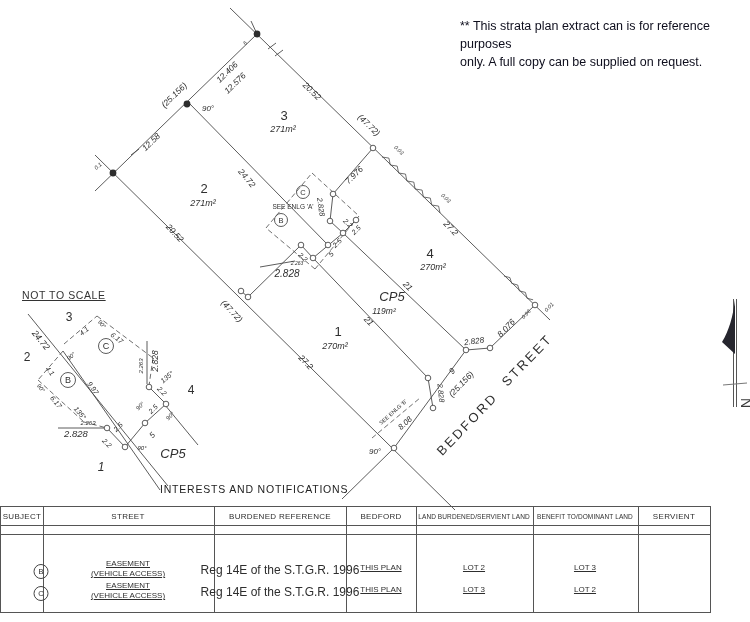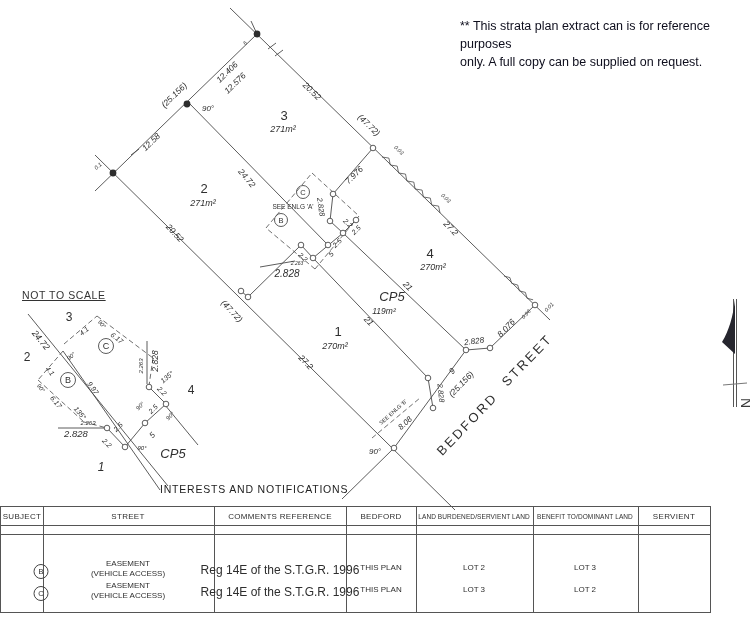--- a/index.html
+++ b/index.html
@@ -9,21 +9,21 @@
   .note{position:absolute;left:460px;top:17px;width:292px;font-size:12.5px;line-height:1.45;
         color:#0e0e1d;font-family:"Liberation Sans",sans-serif;}
   .tbl-title{position:absolute;left:160px;top:483px;width:320px;
         font-size:10.5px;letter-spacing:0.8px;color:#222;}
   .tbl{position:absolute;left:0px;top:506px;width:709px;height:105px;border:1px solid #555;}
   .vline{position:absolute;top:0;width:1px;height:100%;background:#555;}
   .hline{position:absolute;left:0;width:100%;height:1px;background:#555;}
   .cell{position:absolute;transform:translateX(-50%);white-space:nowrap;color:#2e2e2e;}
   .hdr{font-size:8px;letter-spacing:0.3px;text-align:right;}
   .hdr-sm{font-size:6.5px;letter-spacing:0.1px;}
-  .body-txt{font-size:8px;}
+  .body-txt{font-size:8px;text-decoration:underline;}
   .stat-txt{font-size:12px;}
   .circ-letter{display:inline-block;width:13px;height:13px;border:1px solid #444;border-radius:50%;
         text-align:center;line-height:13px;font-size:7.5px;color:#2e2e2e;}
 </style>
 </head>
 <body>
 
 <div id="page">
 
   <svg id="plan-svg" width="750" height="622" viewBox="0 0 750 622">
@@ -211,21 +211,21 @@
     <div class="vline" style="left:213px"></div>
     <div class="vline" style="left:345px"></div>
     <div class="vline" style="left:415px"></div>
     <div class="vline" style="left:532px"></div>
     <div class="vline" style="left:637px"></div>
     <div class="hline" style="top:18px"></div>
     <div class="hline" style="top:27px"></div>
 
     <span class="cell hdr" style="left:21px;top:5px">SUBJECT</span>
     <span class="cell hdr" style="left:127px;top:5px">STREET</span>
-    <span class="cell hdr" style="left:279px;top:5px">COMMENTS REFERENCE</span>
+    <span class="cell hdr" style="left:279px;top:5px">BURDENED REFERENCE</span>
     <span class="cell hdr" style="left:380px;top:5px">BEDFORD</span>
     <span class="cell hdr-sm" style="left:473px;top:6px">LAND BURDENED/SERVIENT LAND</span>
     <span class="cell hdr-sm" style="left:584px;top:6px">BENEFIT TO/DOMINANT LAND</span>
     <span class="cell hdr" style="left:673px;top:5px">SERVIENT</span>
 
     <span class="cell" style="left:40px;top:53px"><span class="circ-letter">B</span></span>
     <span class="cell" style="left:40px;top:75px"><span class="circ-letter">C</span></span>
 
     <span class="cell body-txt" style="left:127px;top:52px">EASEMENT</span>
     <span class="cell body-txt" style="left:127px;top:62px">(VEHICLE ACCESS)</span>

